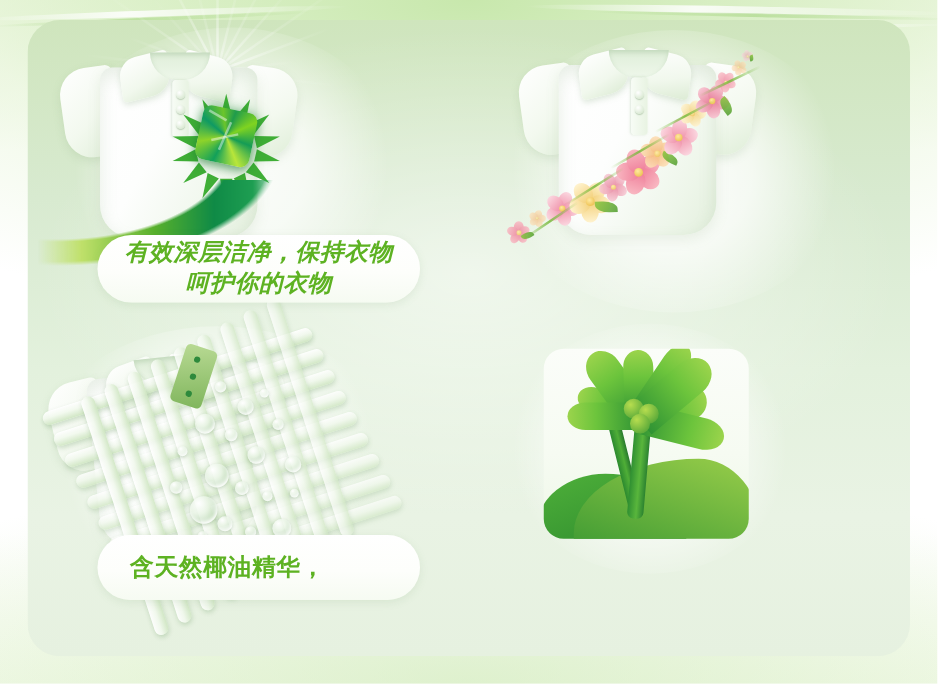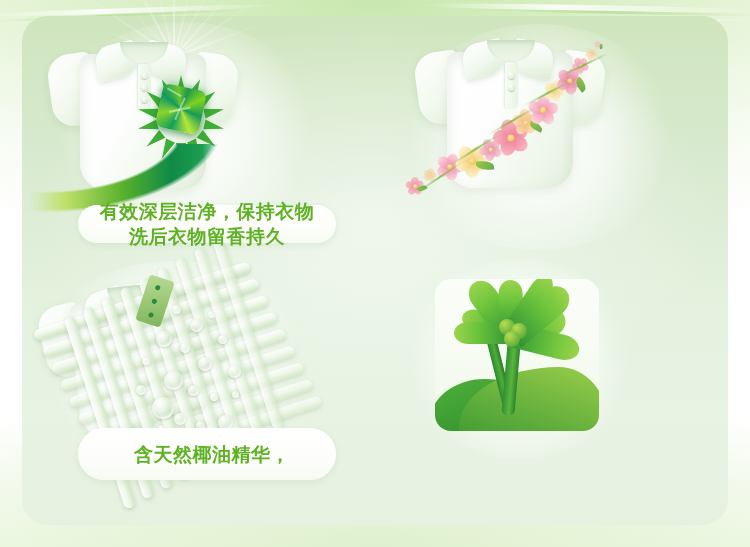--- a/index.html
+++ b/index.html
@@ -170,27 +170,27 @@
     background:linear-gradient(180deg,#ffffff 0%,#fdfefb 55%,#f6fbf2 100%);
     box-shadow:0 2px 7px rgba(120,160,110,.14);
     display:flex;flex-direction:column;justify-content:center;
     padding:0 16px;box-sizing:border-box;
   }
   .pill .line{
     font-family:"DejaVu Sans","Liberation Sans",sans-serif;
     font-weight:700;font-size:19px;line-height:25px;
     color:#5db222;letter-spacing:.5px;white-space:nowrap;
   }
-  .p1{left:78px;top:205px;width:258px;height:38px;}
+  .p1{left:78px;top:188px;width:258px;height:54px;font-style:italic;}
   .p1 .line{text-align:center;}
   .p2{left:395px;top:199px;width:260px;height:56px;}
   .p2 .l1{text-align:right;padding-right:18px;}
   .p2 .l2{text-align:center;}
   .p3{left:78px;top:428px;width:258px;height:52px;}
-  .p3 .l1{text-align:center;padding-left:10px;}
+  .p3 .l1{text-align:left;padding-left:10px;}
   .p3 .l2{text-align:right;padding-right:8px;}
   .p4{left:395px;top:430px;width:260px;height:48px;}
   .p4 .line{text-align:center;}
 </style>
 </head>
 <body>
 
 <div id="poster">
 
   <div class="wisp w1"></div>
@@ -486,21 +486,21 @@
           <div class="frond" style="transform: rotate(-40deg); width: 71px; height: 29px; margin-top: -10px;"></div>
         </div>
       <div class="coco" style="left:64px;top:40px;"></div>
       <div class="coco" style="left:76px;top:44px;"></div>
       <div class="coco" style="left:69px;top:52px;"></div>
     </div>
   </div>
 
   <div class="pill p1">
     <div class="line l1">有效深层洁净，保持衣物</div>
-    <div class="line l2">洗后衣物留香持久</div>
+    <div class="line l2">呵护你的衣物</div>
   </div>
 
 
   <div class="pill p3">
     <div class="line l1">含天然椰油精华，</div>
   </div>
 
 
 </div>
 

